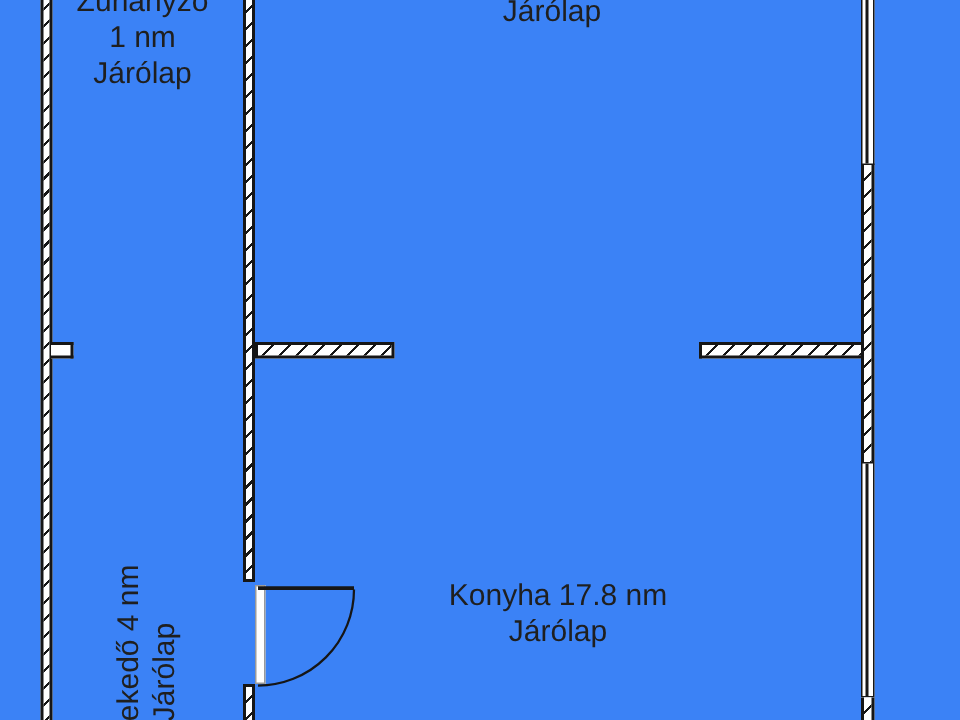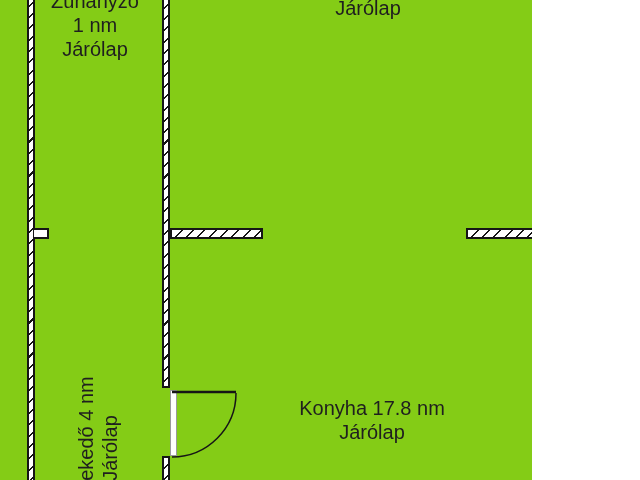--- a/index.html
+++ b/index.html
@@ -1,19 +1,19 @@
 <!DOCTYPE html>
 <html><head>
 <meta charset="utf-8">
 <style>
   html,body { margin:0; padding:0; background:#fff; }
   .stage {
     position:relative;
-    width:532px; height:480px;
-    background:#84cc16;
+    width:640px; height:480px;
+    background:#3b82f6;
     overflow:hidden;
     font-family:"Liberation Sans", sans-serif;
     color:#1f1f1f;
   }
   .wall {
     position:absolute;
     background-color:#ffffff;
     box-sizing:border-box;
   }
   .hatch {
@@ -90,21 +90,21 @@
   <div class="label" style="left:35px; top:-11px; width:120px;">
     <div>Zuhanyzó</div>
     <div>1 nm</div>
     <div>Járólap</div>
   </div>
 
   <div class="label" style="left:318px; top:-4px; width:100px;">
     <div>Járólap</div>
   </div>
 
-  <div class="label" style="left:292px; top:396px; width:160px;">
+  <div class="label" style="left:292px; top:385px; width:160px;">
     <div>Konyha 17.8 nm</div>
     <div>Járólap</div>
   </div>
 
   <div class="label rotated" style="left:14px; top:423px; width:170px; height:50px;">
     <div>Közlekedő 4 nm</div>
     <div>Járólap</div>
   </div>
 
 </div>

